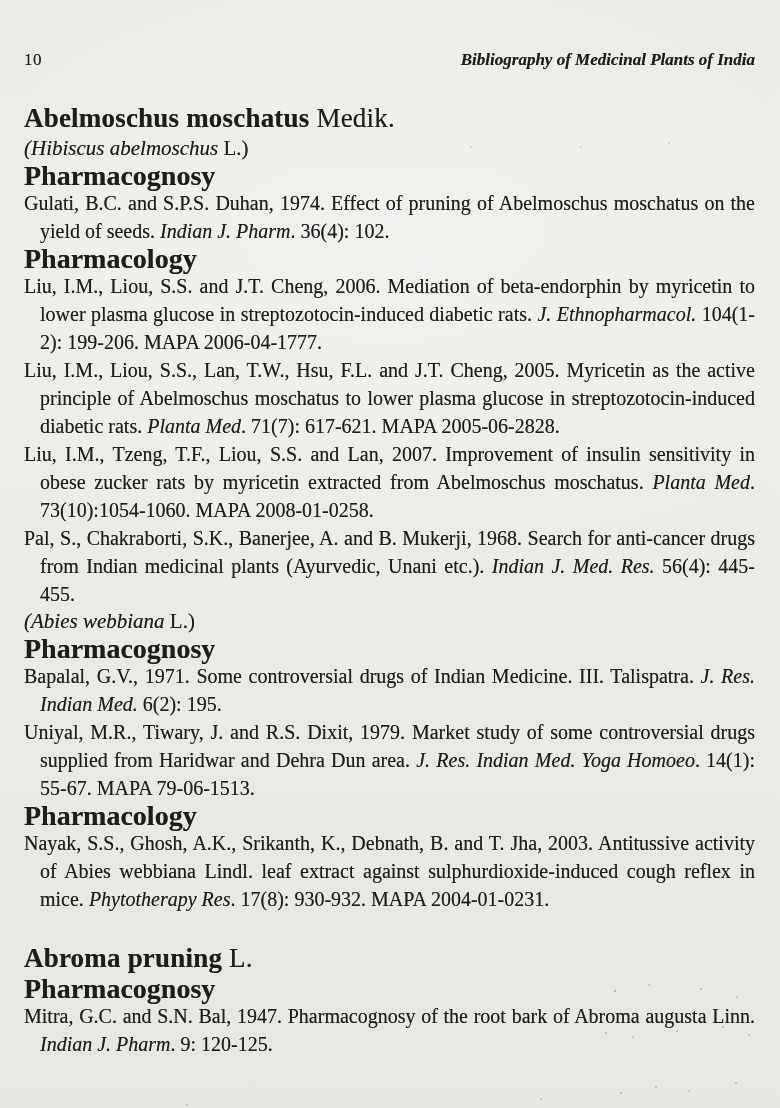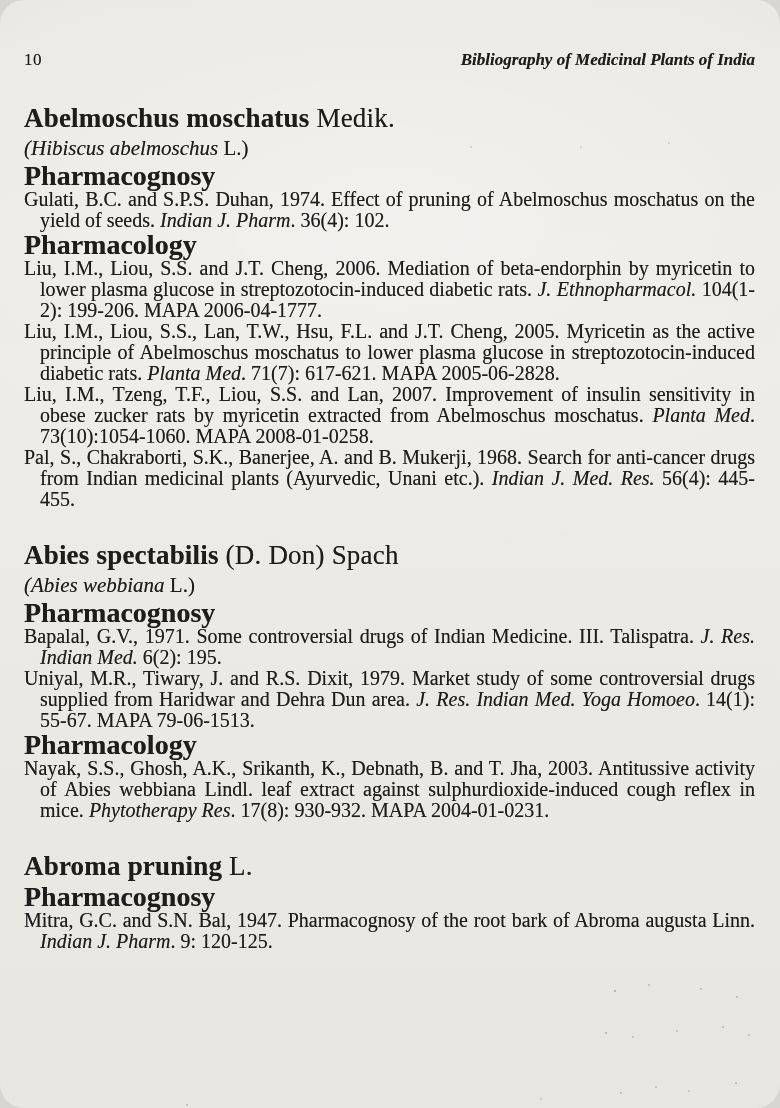--- a/index.html
+++ b/index.html
@@ -17,21 +17,20 @@
     width: 780px;
     height: 1108px;
     overflow: hidden;
     background:
       radial-gradient(ellipse 900px 500px at 50% 20%, rgba(255,255,255,0.35), rgba(255,255,255,0) 70%),
       linear-gradient(180deg, #eae8e4 0%, #ecebe7 40%, #e8e6e1 100%);
     background-color: var(--paper);
     color: var(--ink);
     padding: 12px 25px 0 24px;
     text-shadow: 0 0 0.4px rgba(20,20,20,0.55);
-    border-radius: 24px;
   }
   .pagehead {
     display: flex;
     justify-content: space-between;
     align-items: baseline;
     margin-bottom: 2px;
   }
   .pagenum {
     font-size: 17px;
     letter-spacing: 0.5px;
@@ -58,21 +57,21 @@
     line-height: 27px;
   }
   p.syn i { font-style: italic; text-align: center; }
   p.subhead {
     font-size: 28px;
     line-height: 27px;
     font-weight: bold;
   }
   p.cite {
     font-size: 20px;
-    line-height: 21px;
+    line-height: 28px;
     text-align: justify;
     padding-left: 16px;
     text-indent: -16px;
   }
   p.cite i.jr { font-style: italic; }
   .speckles {
     position: absolute;
     top: 0; left: 0;
     width: 2px; height: 2px;
     border-radius: 50%;
@@ -116,21 +115,20 @@
     <p class="cite"><span>Gulati, B.C. and S.P.S. Duhan, 1974. Effect of pruning of Abelmoschus moschatus on the yield of seeds. </span><i class="jr">Indian J. Pharm</i><span>. 36(4): 102.</span></p>
 
     <p class="subhead">Pharmacology</p>
     <p class="cite"><span>Liu, I.M., Liou, S.S. and J.T. Cheng, 2006. Mediation of beta-endorphin by myricetin to lower plasma glucose in streptozotocin-induced diabetic rats. </span><i class="jr">J. Ethnopharmacol.</i><span> 104(1-2): 199-206. MAPA 2006-04-1777.</span></p>
     <p class="cite"><span>Liu, I.M., Liou, S.S., Lan, T.W., Hsu, F.L. and J.T. Cheng, 2005. Myricetin as the active principle of Abelmoschus moschatus to lower plasma glucose in streptozotocin-induced diabetic rats. </span><i class="jr">Planta Med</i><span>. 71(7): 617-621. MAPA 2005-06-2828.</span></p>
     <p class="cite"><span>Liu, I.M., Tzeng, T.F., Liou, S.S. and Lan, 2007. Improvement of insulin sensitivity in obese zucker rats by myricetin extracted from Abelmoschus moschatus. </span><i class="jr">Planta Med</i><span>. 73(10):1054-1060. MAPA 2008-01-0258.</span></p>
     <p class="cite"><span>Pal, S., Chakraborti, S.K., Banerjee, A. and B. Mukerji, 1968. Search for anti-cancer drugs from Indian medicinal plants (Ayurvedic, Unani etc.). </span><i class="jr">Indian J. Med. Res.</i><span> 56(4): 445-455.</span></p>
   </section>
 
   <section class="s2">
-    <h2 class="species"><b>Abies spectabilis</b><span> (D. Don) Spach</span></h2>
     <p class="syn"><i>(Abies webbiana</i><span> L.)</span></p>
 
     <p class="subhead">Pharmacognosy</p>
     <p class="cite"><span>Bapalal, G.V., 1971. Some controversial drugs of Indian Medicine. III. Talispatra. </span><i class="jr">J. Res. Indian Med.</i><span> 6(2): 195.</span></p>
     <p class="cite"><span>Uniyal, M.R., Tiwary, J. and R.S. Dixit, 1979. Market study of some controversial drugs supplied from Haridwar and Dehra Dun area. </span><i class="jr">J. Res. Indian Med. Yoga Homoeo</i><span>. 14(1): 55-67. MAPA 79-06-1513.</span></p>
 
     <p class="subhead">Pharmacology</p>
     <p class="cite"><span>Nayak, S.S., Ghosh, A.K., Srikanth, K., Debnath, B. and T. Jha, 2003. Antitussive activity of Abies webbiana Lindl. leaf extract against sulphurdioxide-induced cough reflex in mice. </span><i class="jr">Phytotherapy Res</i><span>. 17(8): 930-932. MAPA 2004-01-0231.</span></p>
   </section>
 

